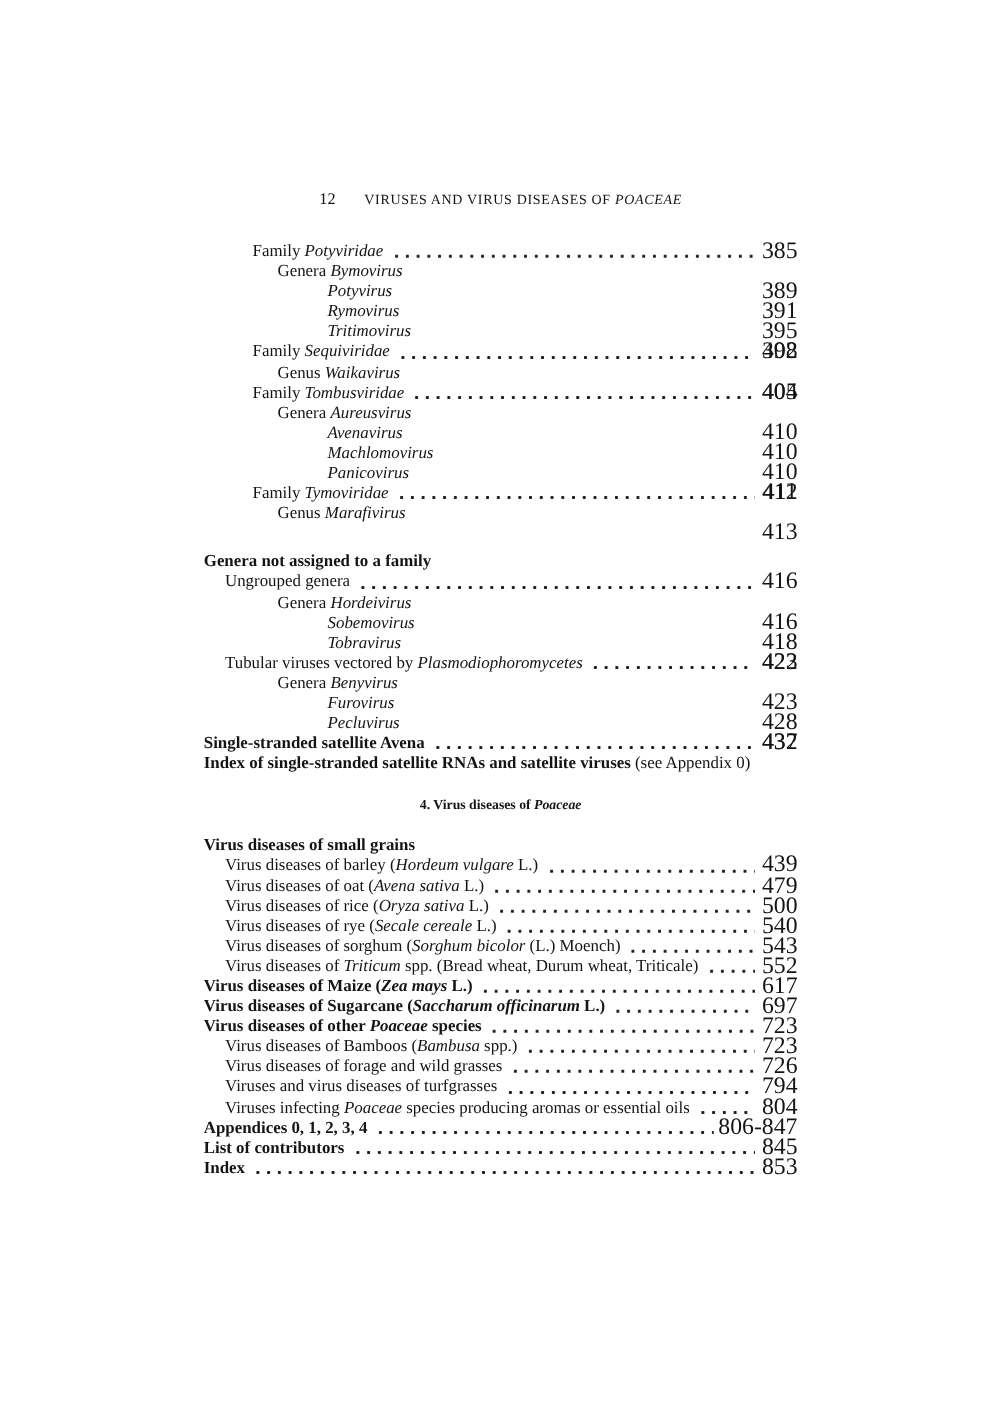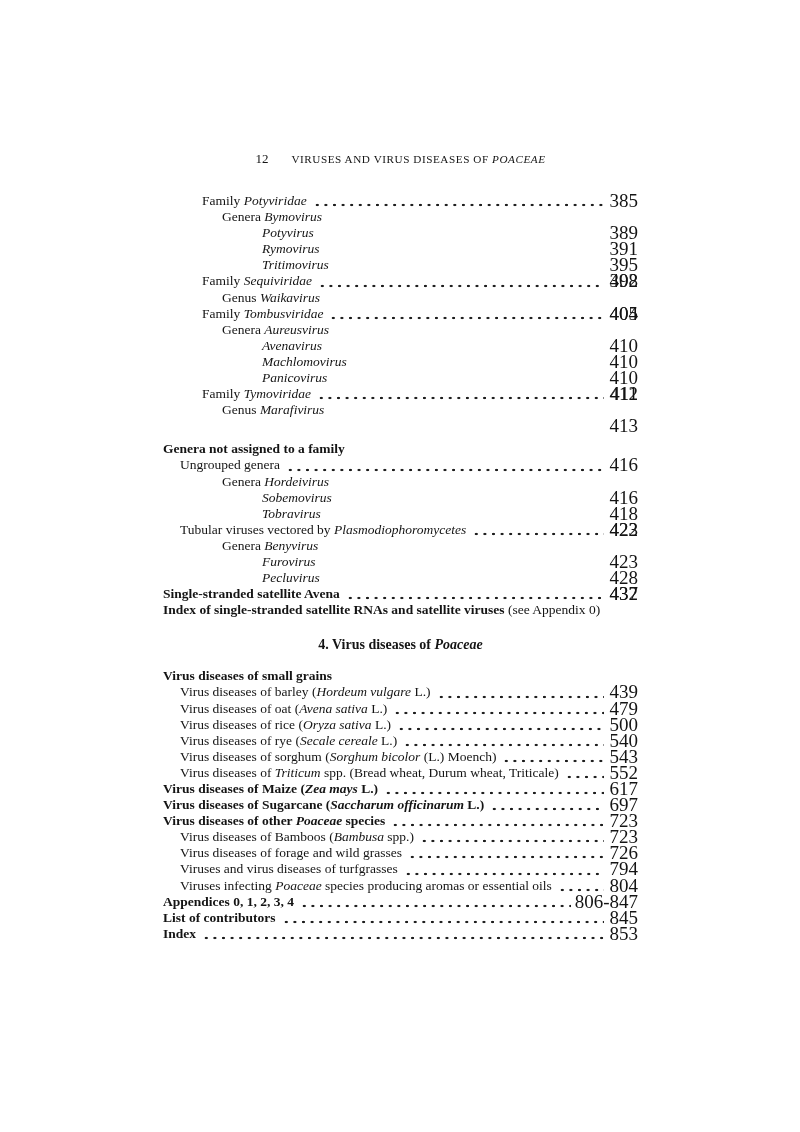--- a/index.html
+++ b/index.html
@@ -73,21 +73,21 @@
   }
   .pagenum {
     flex: 0 0 auto;
     min-width: 30px;
     text-align: right;
     font-size: 19px;
   }
 
   .chapter-heading {
     text-align: center;
-    font-size: 14px;
+    font-size: 11px;
     font-weight: bold;
     line-height: 21px;
     margin: 16px 0 10px 0;
   }
 </style>
 </head>
 <body>
 
 <div class="page">
   <div class="content">

